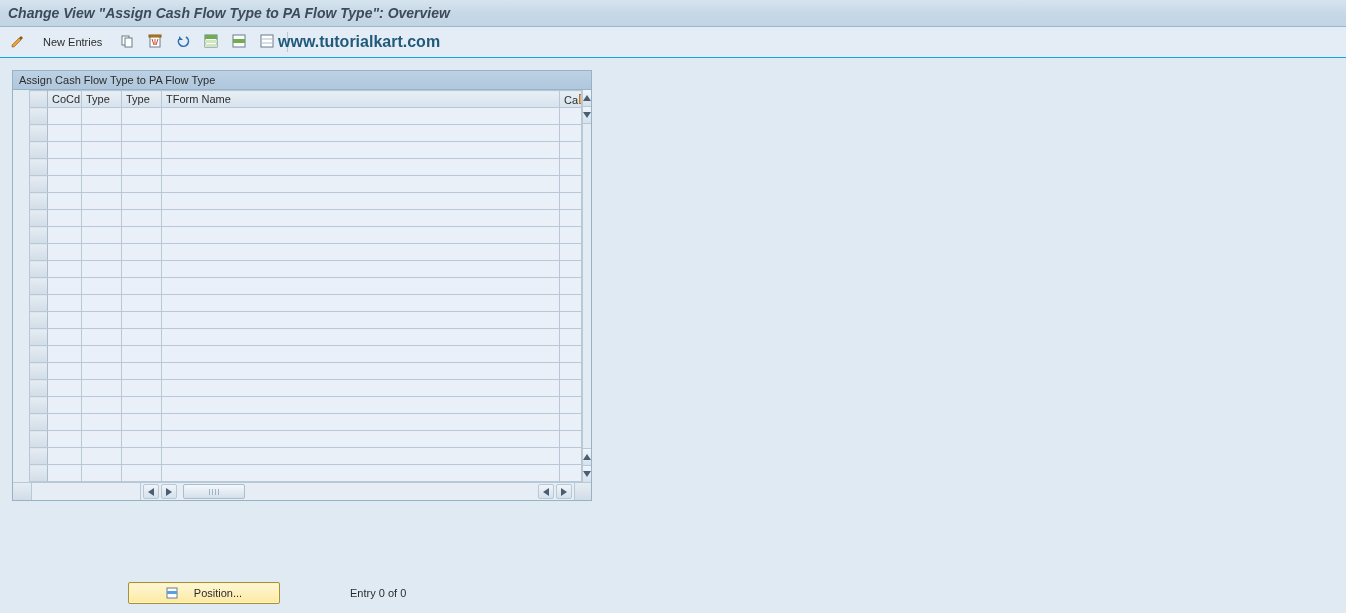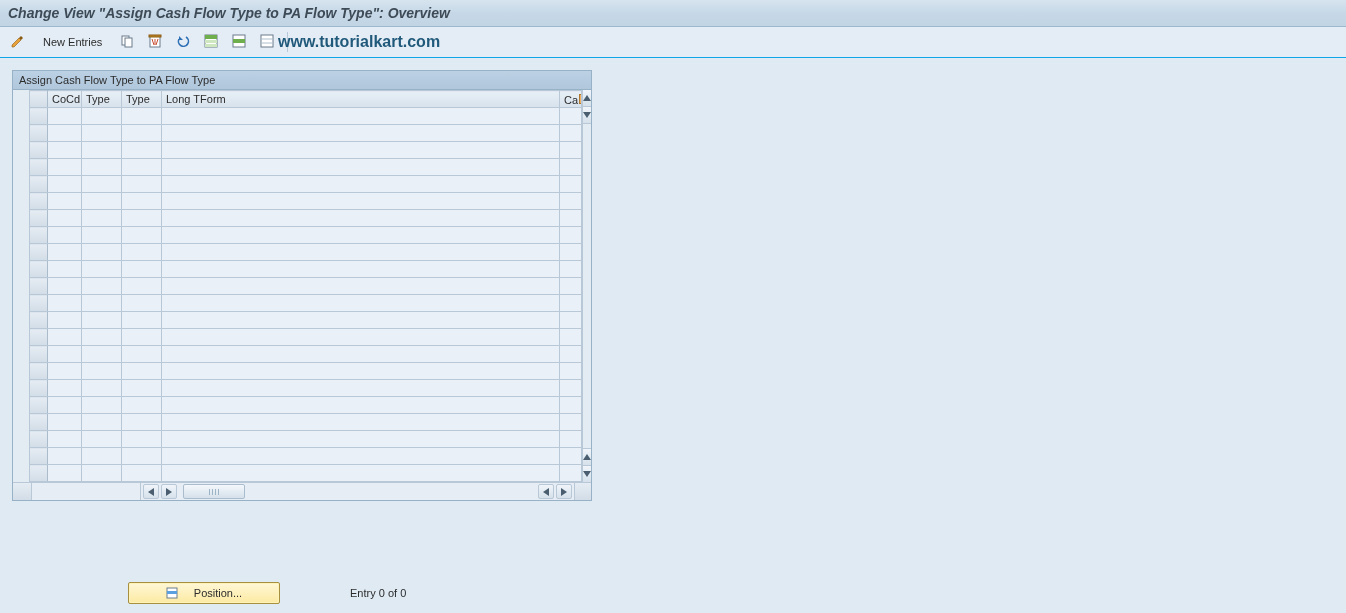--- a/index.html
+++ b/index.html
@@ -406,21 +406,21 @@
             <col style="width:40px">
             <col>
             <col style="width:22px">
           </colgroup>
           <thead>
             <tr>
               <th class="rowsel-th"></th>
               <th>CoCd</th>
               <th>Type</th>
               <th>Type</th>
-              <th>Long TForm</th>
+              <th>TForm Name</th>
               <th class="col-settings-th">
                 <span>Ca</span><span class="col-settings-icon" style="margin-left:1px">
                     <span></span>
                   </span>
               </th>
             </tr>
           </thead>
           <tbody id="grid-body">
               <tr>
                 <td class="rowsel-td"></td>

